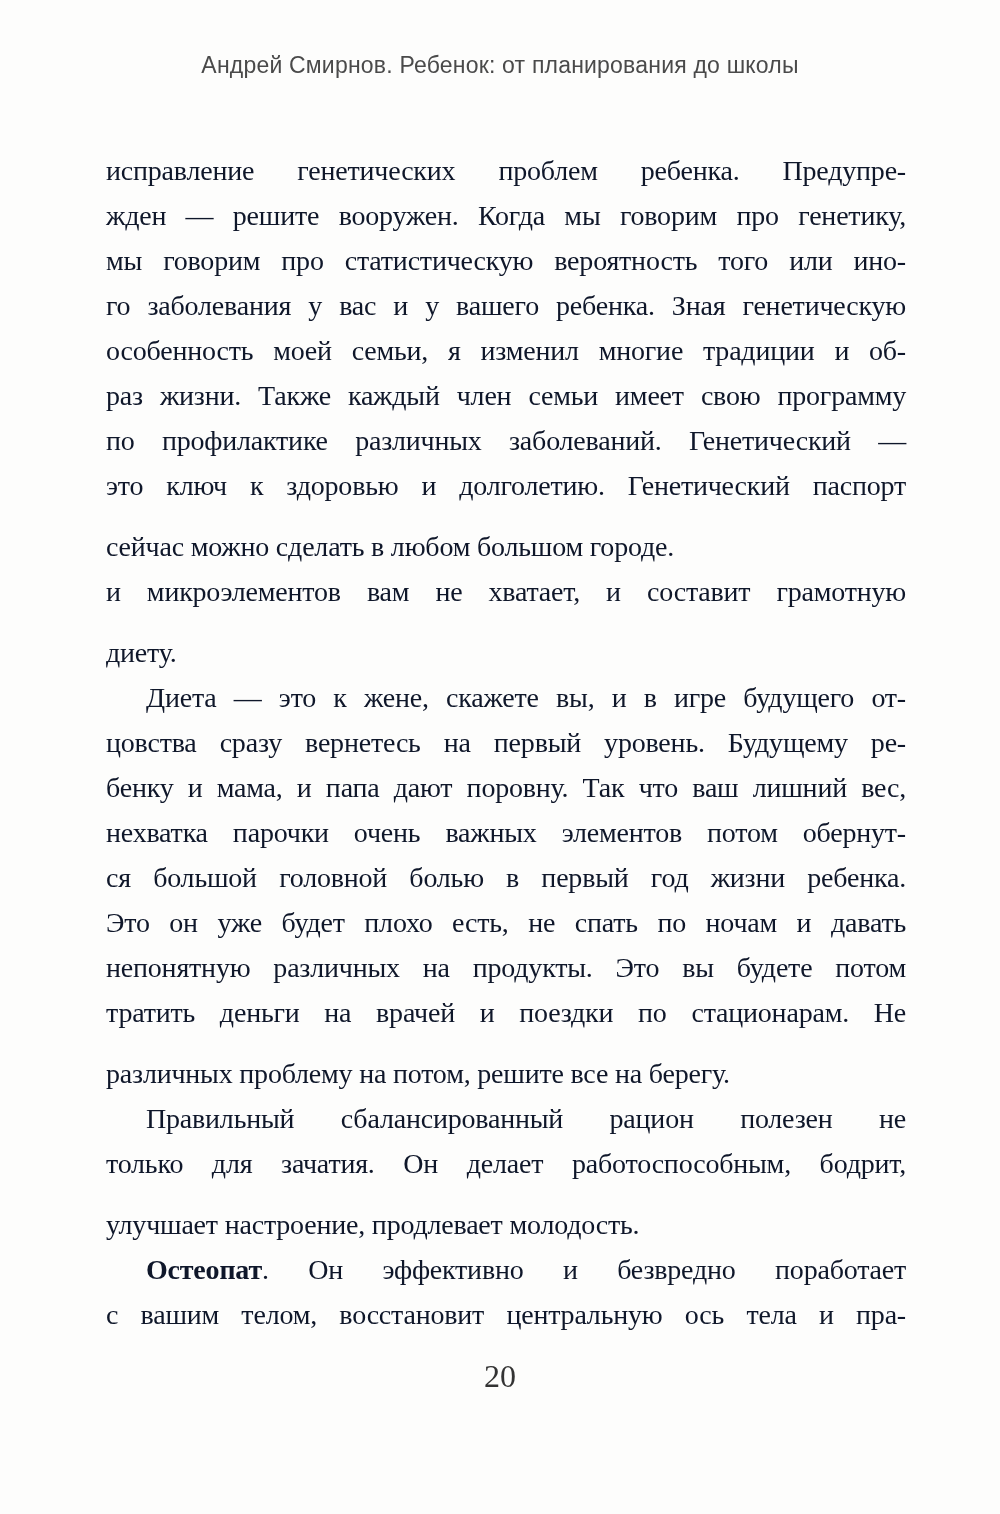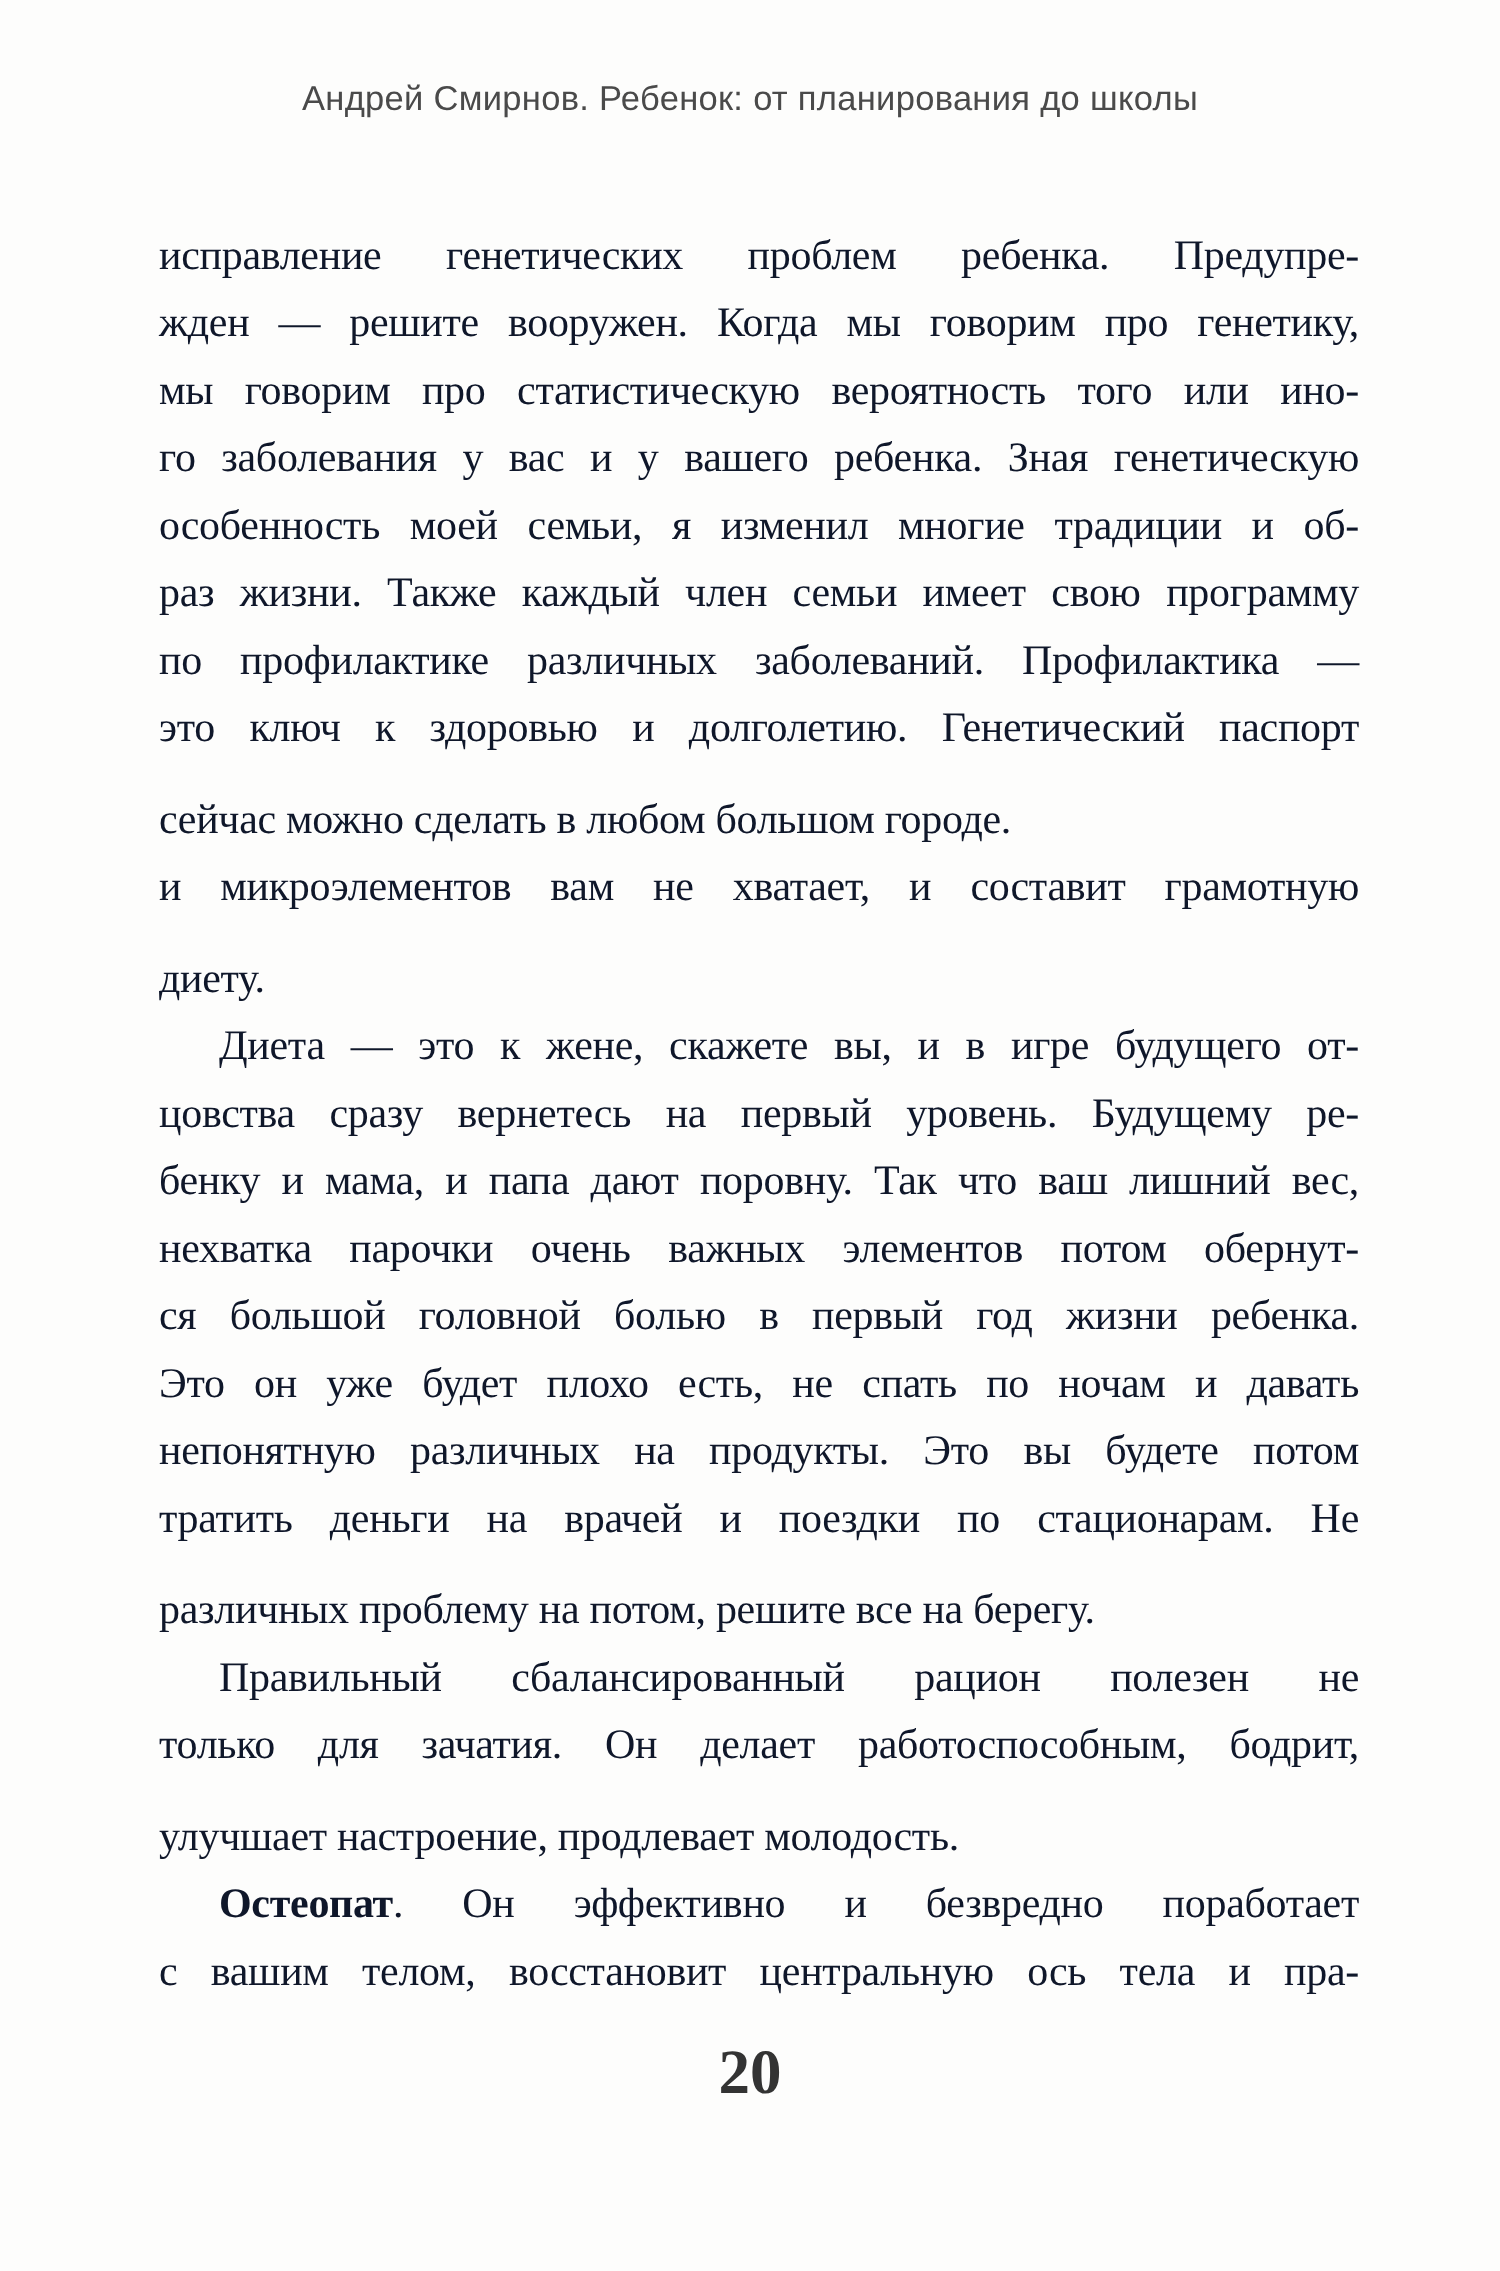--- a/index.html
+++ b/index.html
@@ -53,39 +53,39 @@
   .lead {
     font-weight: bold;
   }
   .folio {
     position: absolute;
     top: 1358px;
     left: 0;
     width: 100%;
     text-align: center;
     font-family: "Liberation Serif", serif;
-    font-weight: bold;
-    font-size: 42px;
+    font-weight: normal;
+    font-size: 32px;
     color: #333333;
   }
 </style>
 </head>
 <body>
 
 <div class="page">
   <div class="running-head">Андрей Смирнов. Ребенок: от планирования до школы</div>
 
   <div class="text-block">
       <div class="line">исправление генетических проблем ребенка. Предупре-</div>
       <div class="line">жден — решите вооружен. Когда мы говорим про генетику,</div>
       <div class="line">мы говорим про статистическую вероятность того или ино-</div>
       <div class="line">го заболевания у вас и у вашего ребенка. Зная генетическую</div>
       <div class="line">особенность моей семьи, я изменил многие традиции и об-</div>
       <div class="line">раз жизни. Также каждый член семьи имеет свою программу</div>
-      <div class="line">по профилактике различных заболеваний. Профилактика —</div>
+      <div class="line">по профилактике различных заболеваний. Генетический —</div>
       <div class="line">это ключ к здоровью и долголетию. Генетический паспорт</div>
       <div class="line last">сейчас можно сделать в любом большом городе.</div>
       <div class="line">и микроэлементов вам не хватает, и составит грамотную</div>
       <div class="line last">диету.</div>
       <div class="line indent">Диета — это к жене, скажете вы, и в игре будущего от-</div>
       <div class="line">цовства сразу вернетесь на первый уровень. Будущему ре-</div>
       <div class="line">бенку и мама, и папа дают поровну. Так что ваш лишний вес,</div>
       <div class="line">нехватка парочки очень важных элементов потом обернут-</div>
       <div class="line">ся большой головной болью в первый год жизни ребенка.</div>
       <div class="line">Это он уже будет плохо есть, не спать по ночам и давать</div>

